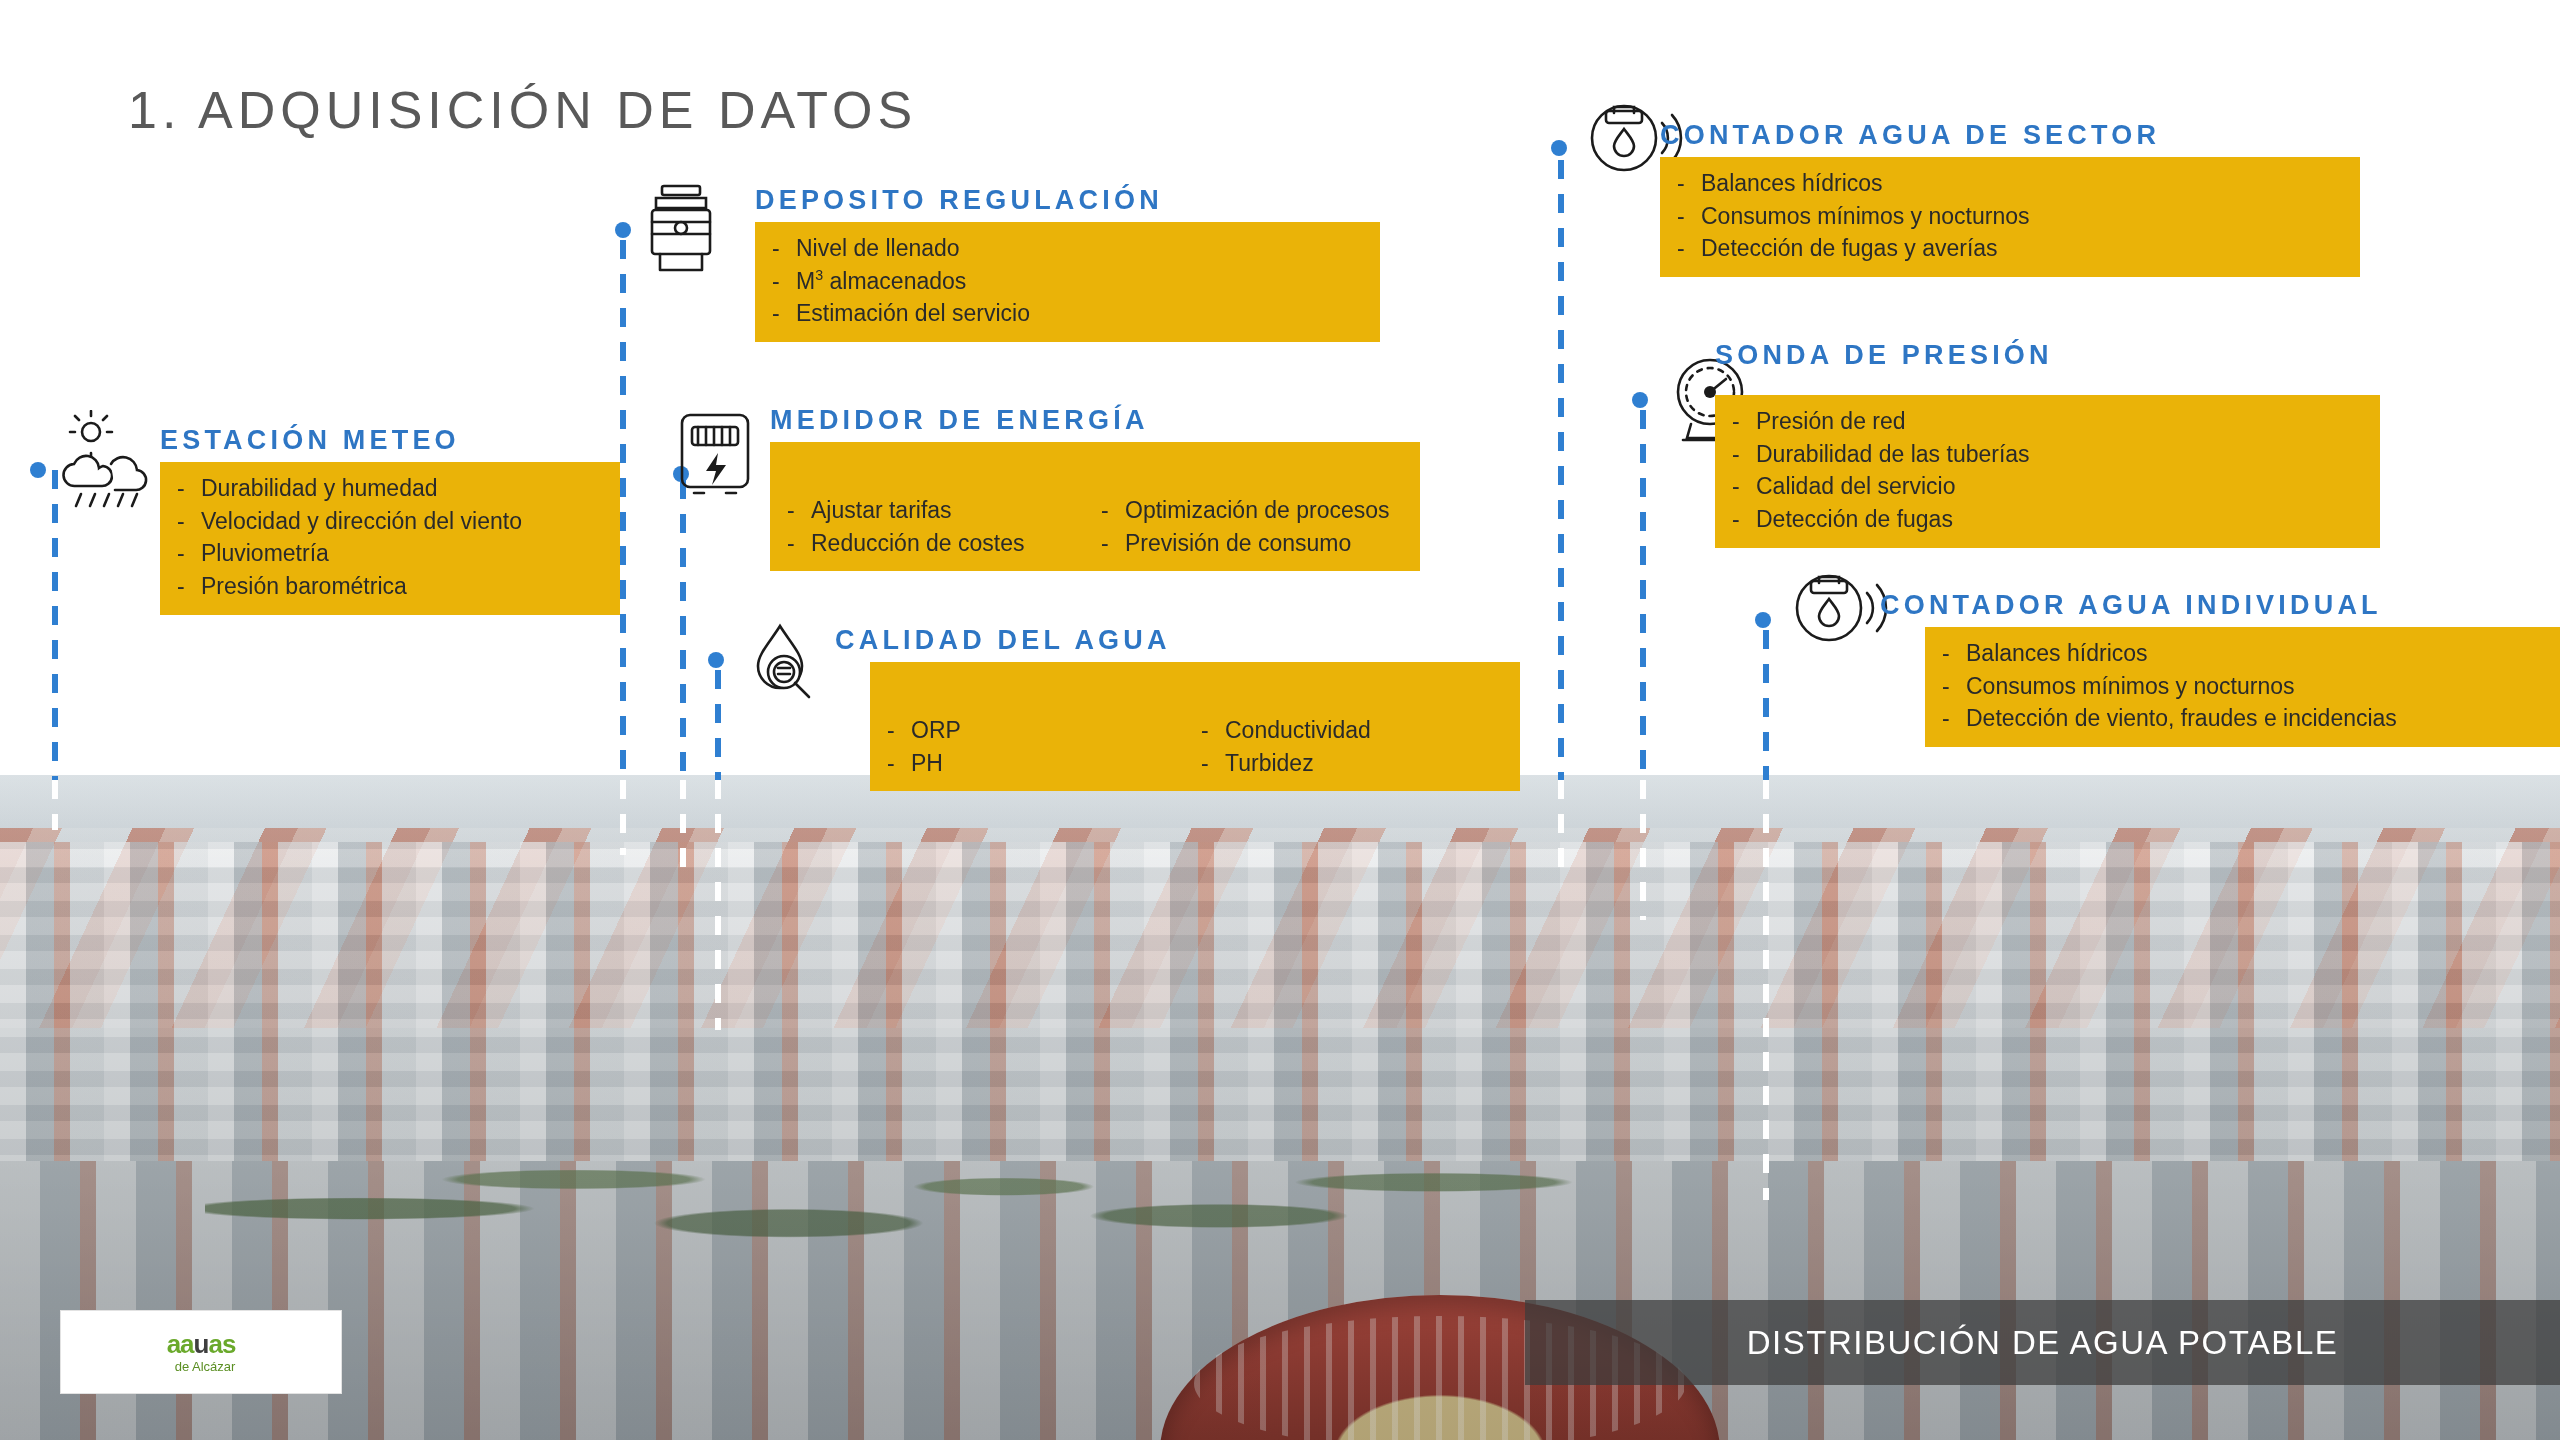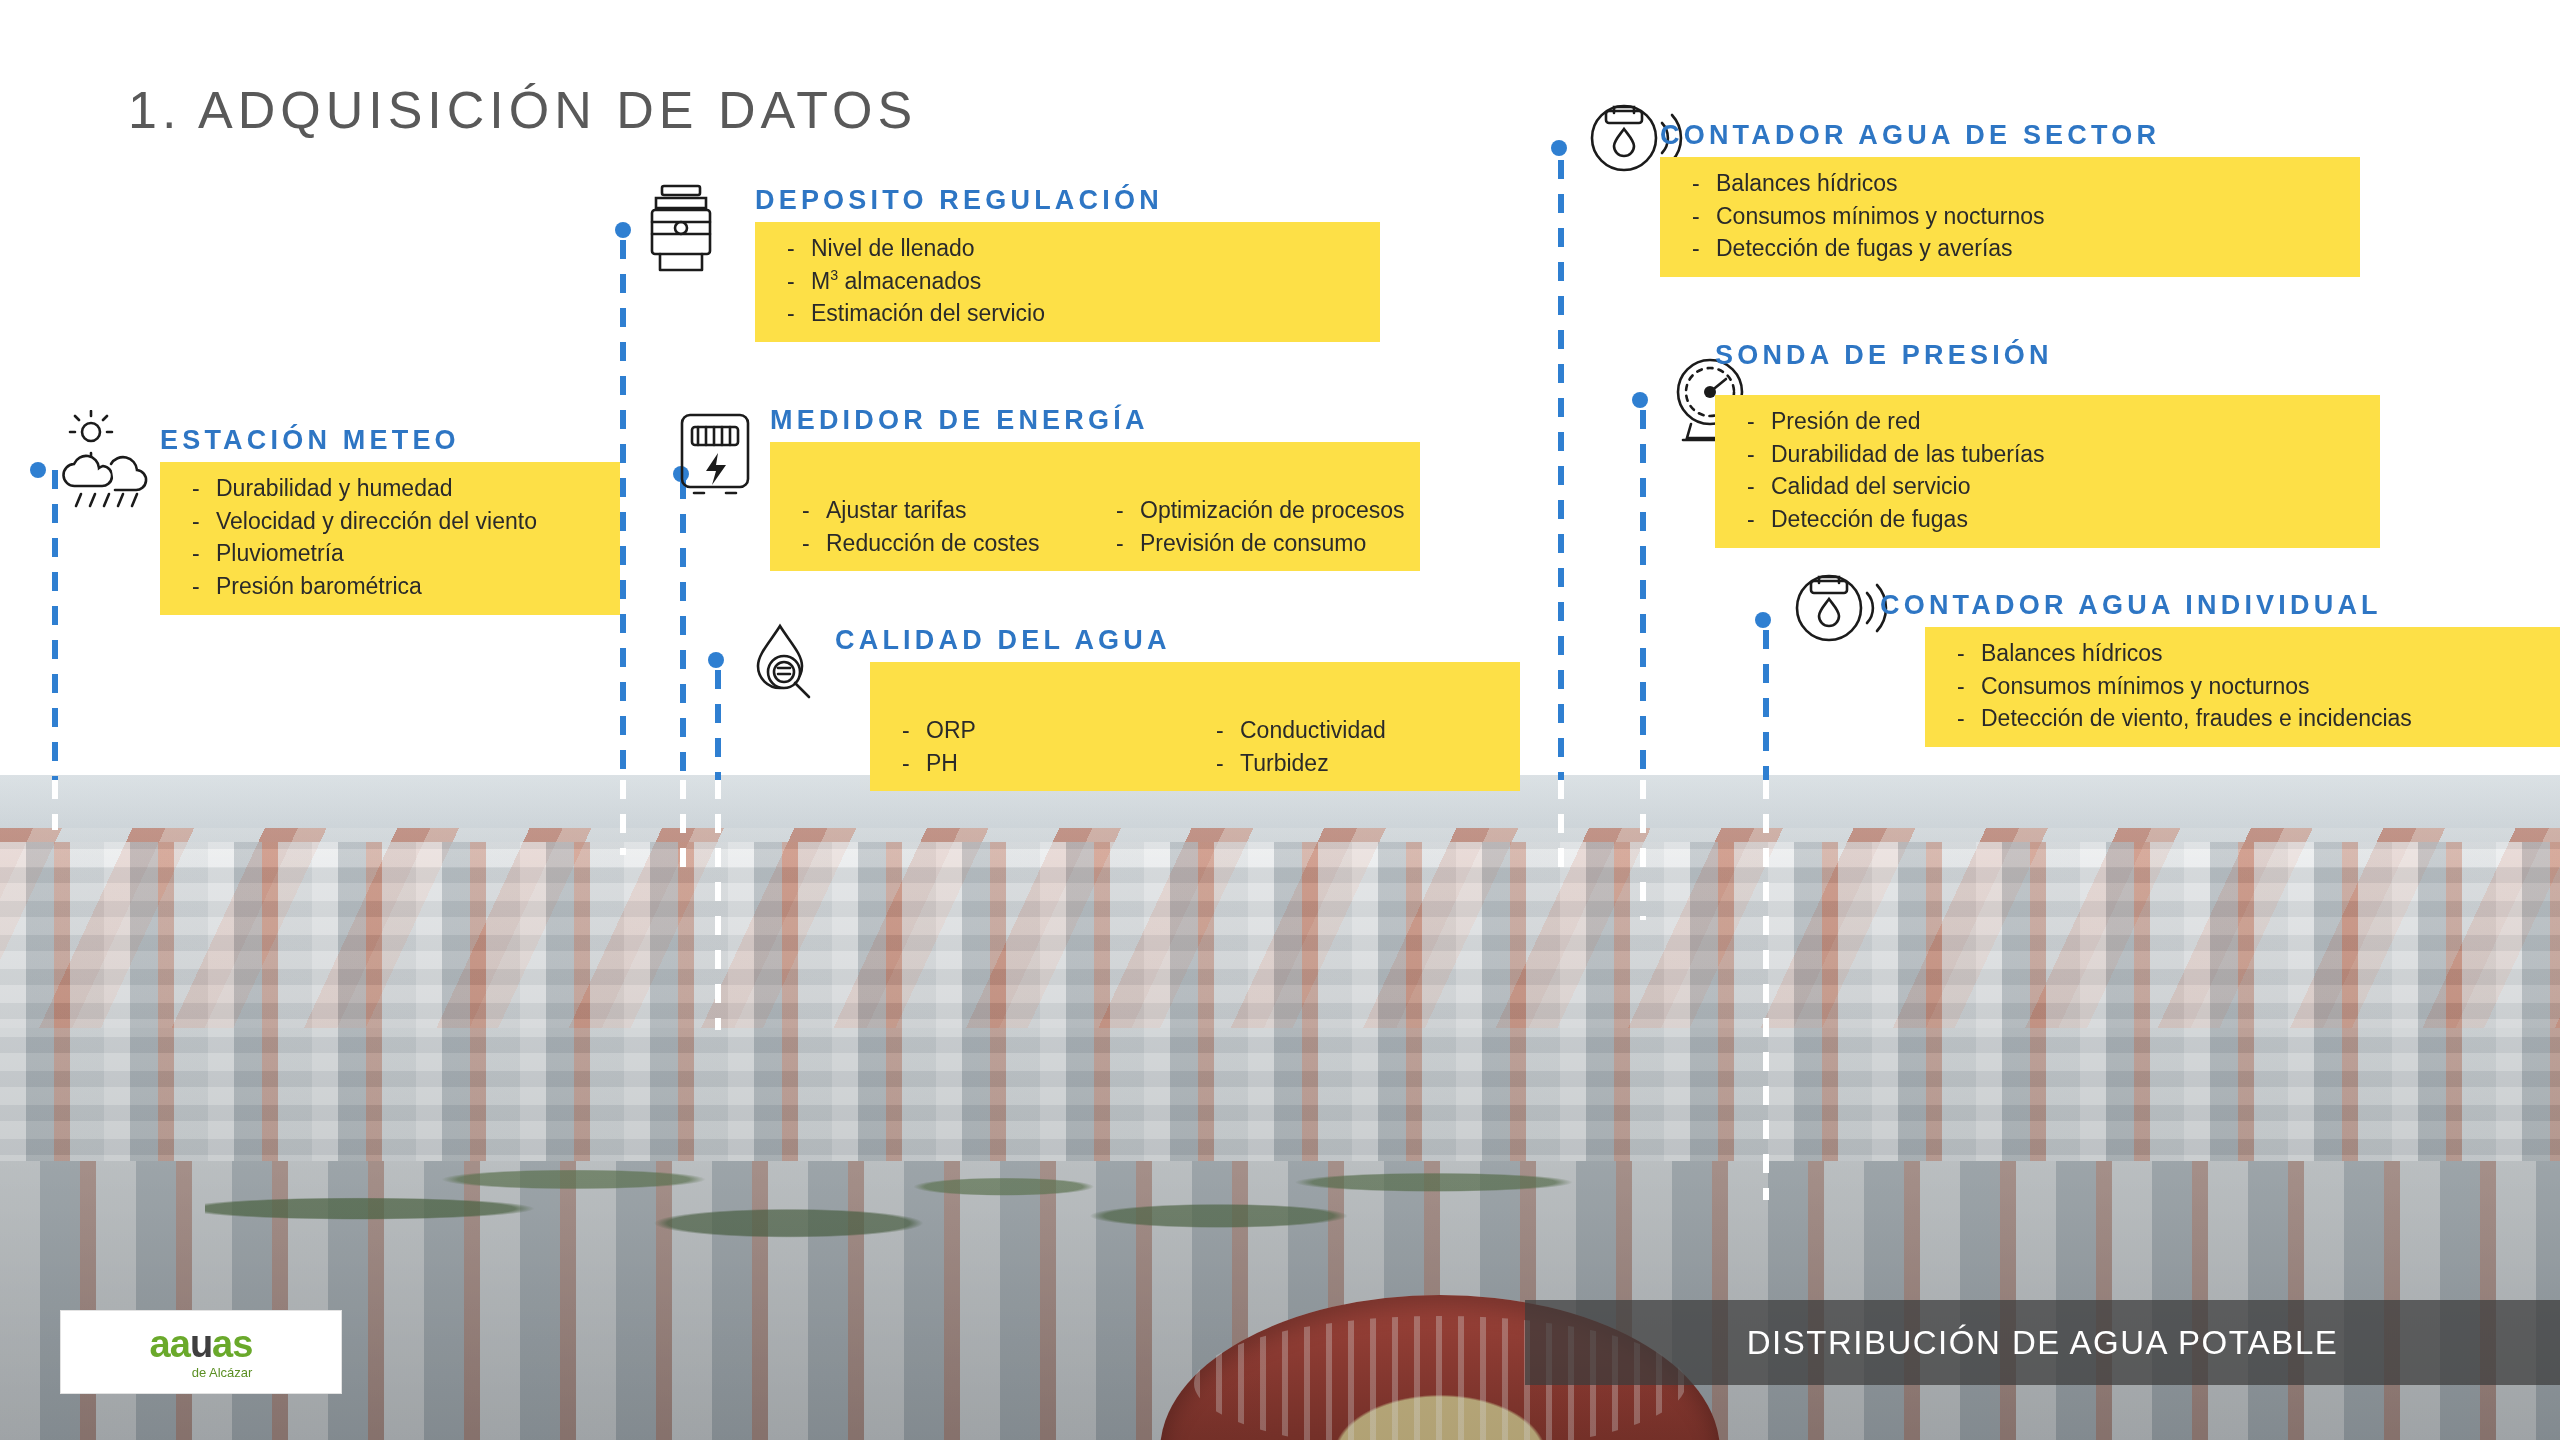--- a/index.html
+++ b/index.html
@@ -130,22 +130,22 @@
   }
   .info-head {
     font-size: 27px;
     letter-spacing: 4.2px;
     color: #2e76c4;
     font-weight: 700;
     white-space: nowrap;
     margin: 0 0 6px 0;
   }
   .info-panel {
-    background: #fde047;
-    padding: 10px 26px 12px 26px;
+    background: #eab308;
+    padding: 10px 26px 12px 11px;
     box-sizing: border-box;
   }
   .info-panel ul {
     list-style: none;
     margin: 0;
     padding: 0;
   }
   .info-panel li {
     font-size: 23px;
     color: #2a2a2a;
@@ -194,21 +194,21 @@
     top: 1310px;
     width: 280px;
     height: 82px;
     background: #ffffff;
     border: 1px solid #e2e2e2;
     display: flex;
     align-items: center;
     justify-content: center;
   }
   #logo-box .logo-main {
-    font-size: 38px;
+    font-size: 26px;
     font-weight: 700;
     color: #6aa92b;
     letter-spacing: -1px;
     line-height: 1;
   }
   #logo-box .logo-main .w {
     color: #3f3f3f;
   }
   #logo-box .logo-sub {
     font-size: 13px;

